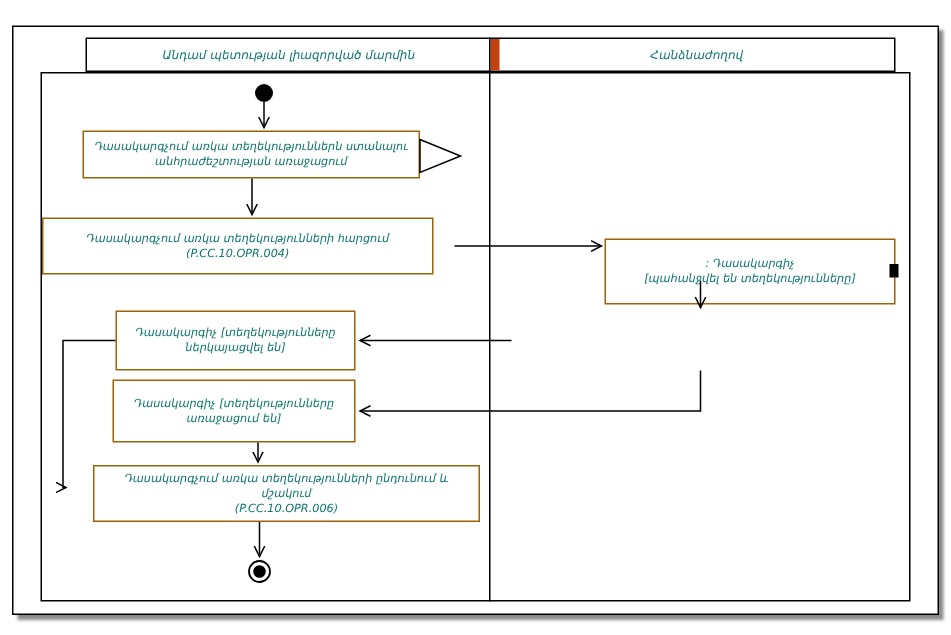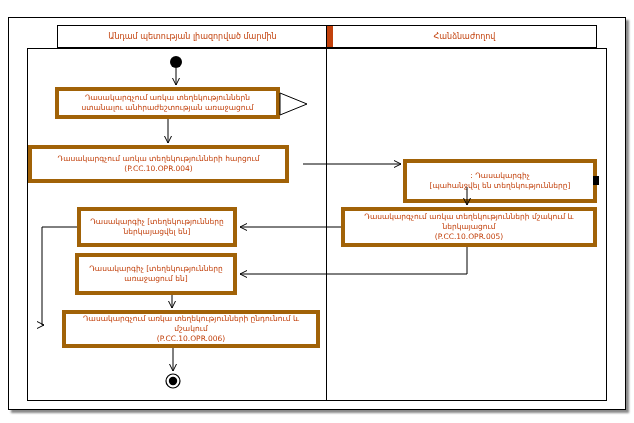--- a/index.html
+++ b/index.html
@@ -1,18 +1,18 @@
 <!DOCTYPE html>
 <html><head>
 <meta charset="utf-8">
 <style>
   html,body{margin:0;padding:0;background:#ffffff;}
   .page{
     position:relative;width:634px;height:423px;background:#ffffff;overflow:hidden;
-    font-family:"DejaVu Sans",sans-serif;color:#c2410c;
+    font-family:"DejaVu Sans",sans-serif;color:#0f766e;font-style:italic;
   }
   .frame{
     position:absolute;left:8px;top:17px;width:616px;height:391px;
     border:1px solid #000;background:#fff;box-shadow:3px 3px 2px #8a8a8a;
   }
   .lane-header{
     position:absolute;left:57px;top:25px;width:540px;height:23px;
     border:1px solid #000;box-sizing:border-box;display:flex;background:#fff;
   }
   .lane-header .cell{
@@ -22,21 +22,21 @@
   .lane-header .cell.left{width:269px;}
   .lane-header .cell.right{flex:1;}
   .lane-body{
     position:absolute;left:27px;top:48px;width:580px;height:353px;
     border:1px solid #000;box-sizing:border-box;background:#fff;
   }
   .lane-divider{
     position:absolute;left:326px;top:25px;width:1px;height:376px;background:#000;
   }
   .box{
-    position:absolute;background:#fff;border:4px solid #a16207;box-sizing:border-box;
+    position:absolute;background:#fff;border:1px solid #a16207;box-sizing:border-box;
     display:flex;flex-direction:column;align-items:center;justify-content:center;
     text-align:center;font-size:7.5px;line-height:1.3;padding:2px 6px;
   }
   .box .code{font-size:7.5px;}
   svg.overlay{position:absolute;left:0;top:0;pointer-events:none;}
 </style>
 </head>
 <body>
 
 <div class="page">
@@ -75,24 +75,20 @@
   <div class="box" style="left:62px;top:310px;width:258px;height:38px;">
     <div>Դասակարգչում առկա տեղեկությունների ընդունում և մշակում</div>
     <div class="code">(P.CC.10.OPR.006)</div>
   </div>
 
   <div class="box" style="left:403px;top:159px;width:194px;height:44px;">
     <div>: Դասակարգիչ</div>
     <div>[պահանջվել են տեղեկությունները]</div>
   </div>
 
-  <div class="box" style="left:341px;top:207px;width:256px;height:40px;">
-    <div>Դասակարգչում առկա տեղեկությունների մշակում և ներկայացում</div>
-    <div class="code">(P.CC.10.OPR.005)</div>
-  </div>
 
   <svg class="overlay" width="634" height="423" viewBox="0 0 634 423">
     <defs>
       <marker id="arrow" markerWidth="9" markerHeight="9" refX="7" refY="4" orient="auto">
         <path d="M0,0.5 L7,4 L0,7.5" fill="none" stroke="#000" stroke-width="1"></path>
       </marker>
     </defs>
 
     <circle cx="176" cy="62" r="6" fill="#000"></circle>
 

